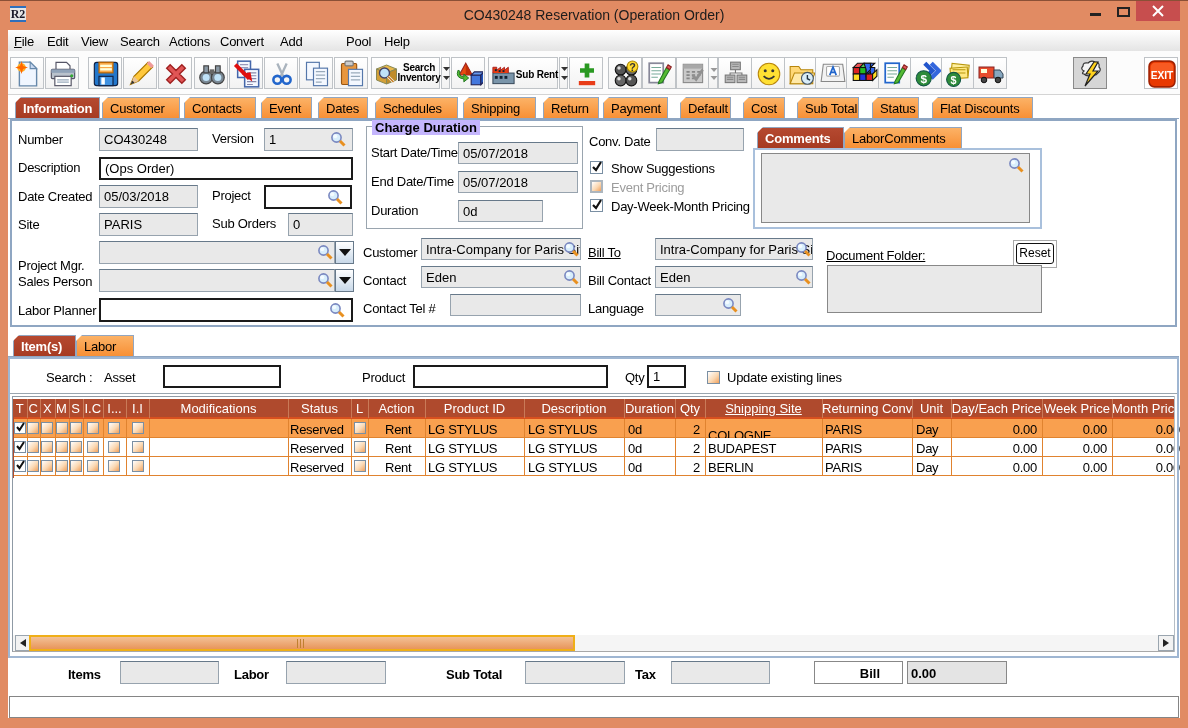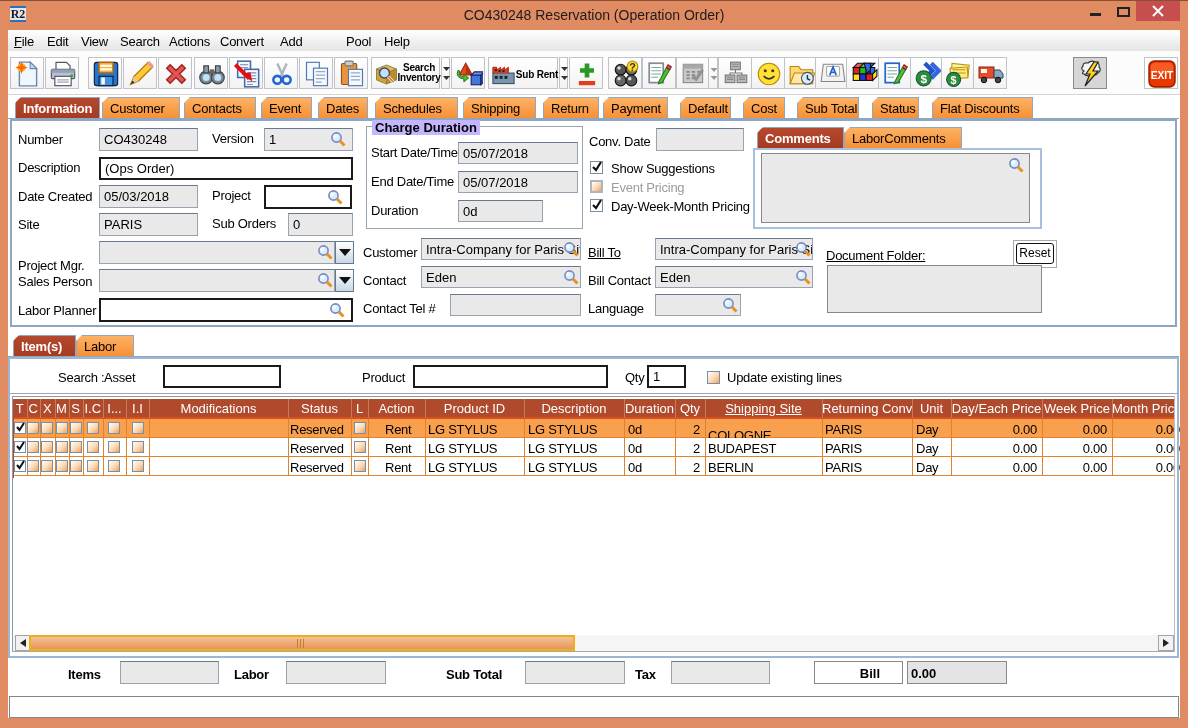--- a/index.html
+++ b/index.html
@@ -447,21 +447,21 @@
     <path d="M10 10 L14.5 14.5" stroke="#E89020" stroke-width="3"></path>
   </svg>
 <div class="lbl" style="left:826px;top:248px;color:#000;text-decoration:underline;">Document Folder:</div>
 <div class="abs" style="left:1013px;top:240px;width:44px;height:28px;background:#fff;border:1px solid #aaa;box-sizing:border-box;"></div>
 <div class="abs" style="left:1016px;top:243px;width:38px;height:21px;background:#fff;border:1px solid #111;border-radius:3px;box-sizing:border-box;font-size:12px;text-align:center;line-height:19px;">Reset</div>
 <div class="abs" style="left:827px;top:265px;width:215px;height:48px;background:#E9E9E9;border:1px solid #888;box-sizing:border-box;"></div>
 <div class="tab tabsel" style="left:13px;top:335px;width:63px;">Item(s)</div>
 <div class="tab" style="left:76px;top:335px;width:58px;">Labor</div>
 <div class="abs" style="left:8px;top:356px;width:1171px;height:1px;background:#8FA6C2;"></div>
 <div class="abs" style="left:8px;top:357px;width:1171px;height:301px;background:#fff;border:2px solid #9FB6D2;box-sizing:border-box;"></div>
-<div class="lbl" style="left:46px;top:370px;color:#000;margin-left:12px;">Search :</div>
+<div class="lbl" style="left:46px;top:370px;color:#000;">Search :</div>
 <div class="lbl" style="left:104px;top:370px;color:#000;">Asset</div>
 <div class="win" style="left:163px;top:365px;width:118px;height:23px;"></div>
 <div class="lbl" style="left:362px;top:370px;color:#000;">Product</div>
 <div class="win" style="left:413px;top:365px;width:195px;height:23px;"></div>
 <div class="lbl" style="left:625px;top:370px;color:#000;">Qty</div>
 <div class="win" style="left:647px;top:365px;width:39px;height:23px;">1</div>
 <div class="abs" style="left:707px;top:371px;width:13px;height:13px;box-sizing:border-box;border:1.5px solid #7A8FA3;background:linear-gradient(135deg,#FFFFFF 0%,#FBD9B4 55%,#F0A05C 100%);"></div>
 <div class="lbl" style="left:727px;top:370px;color:#000;">Update existing lines</div>
 <div class="abs" style="left:10px;top:393px;width:1167px;height:1px;background:#9AA5AF;"></div>
 <div class="abs" style="left:13px;top:399px;width:1163px;height:18px;background:#AF4A2D;border-bottom:2px solid #D8501E;box-sizing:content-box;"></div>

